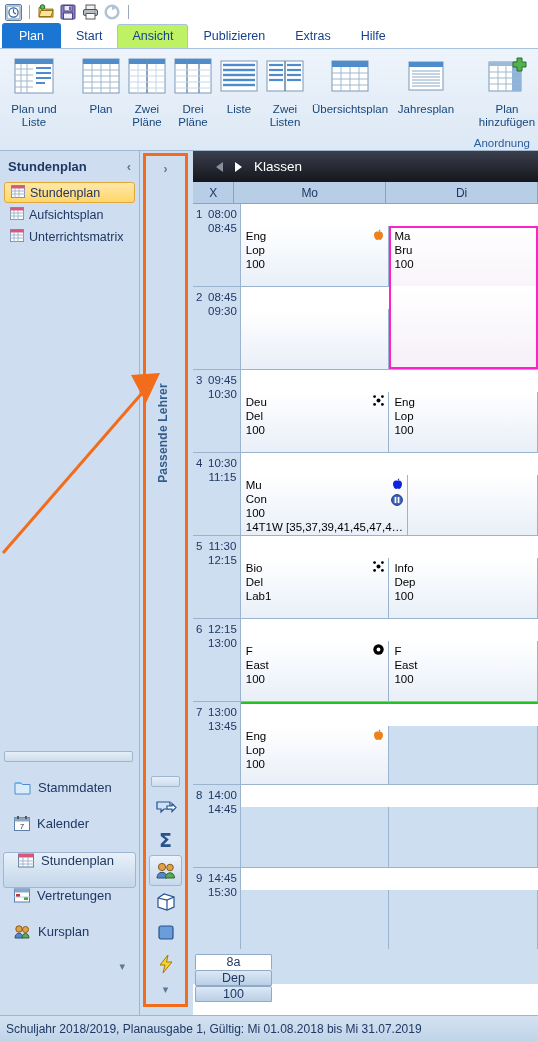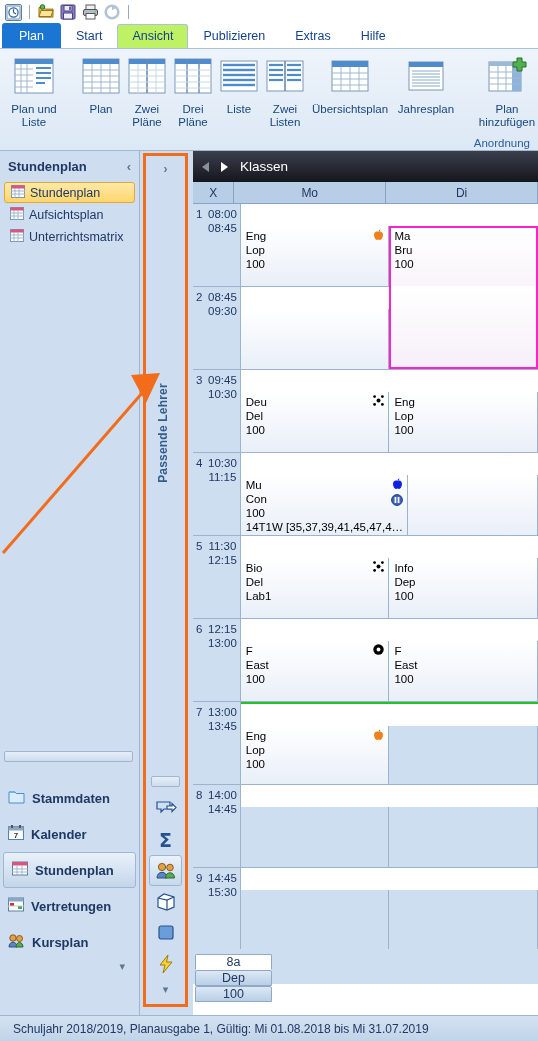--- a/index.html
+++ b/index.html
@@ -77,22 +77,22 @@
     padding-left:6px; margin:1px 4px; font-size:12.5px; color:#1f3864;
   }
   .sb-item.sel {
     background:linear-gradient(#ffe9a8,#ffd66b);
     border:1px solid #e0a83a; border-radius:3px;
   }
   #sb-split { position:absolute; left:4px; right:6px; top:600px; height:11px;
     background:linear-gradient(#e7eff8,#cddcec); border:1px solid #9fb6ce; border-radius:2px; }
   #sb-nav { position:absolute; left:0; right:0; bottom:0; height:235px; }
   .nav-item {
-    height:36px; display:flex; align-items:center; gap:7px; padding-left:8px;
-    font-size:13px; font-weight:bold; color:#1f3864;
+    height:36px; display:flex; align-items:flex-start; gap:7px; padding-left:14px;
+    font-size:13px; font-weight:normal; color:#1f3864;
   }
   .nav-item.sel {
     background:linear-gradient(#e9f1fa,#c3d6ea);
     border:1px solid #9db6d2; border-radius:3px; margin:0 3px;
   }
   #nav-more { text-align:right; padding-right:14px; color:#5d7896; font-size:11px; }
 
   
   #vpanel {
     position:absolute; left:143px; top:2px; width:45px; bottom:8px;
@@ -112,21 +112,21 @@
   .vp-btn.sel { background:linear-gradient(#eaf2fb,#c6d9ec); border:1px solid #9db6d2; border-radius:3px; }
   #vp-more { text-align:center; color:#5d7896; font-size:11px; margin-top:4px; }
 
   
   #arrow-svg { position:absolute; left:0; top:0; width:538px; height:1041px; pointer-events:none; }
 
   
   #tt { position:absolute; left:193px; top:0; right:0; bottom:0; background:#ffffff; }
   #tt-title {
     height:31px; background:linear-gradient(#3b3f4d,#15161d);
-    display:flex; align-items:center; padding-left:6px; gap:4px;
+    display:flex; align-items:center; padding-left:20px; gap:4px;
     color:#ffffff; font-size:13.5px;
   }
   #tt-title .nav-tri { width:14px; height:14px; }
   #tt-head { display:flex; height:22px; background:#b8cee6;
      border-bottom:1px solid #88a4c4; }
   .th { display:flex; align-items:center; justify-content:center;
     font-size:12px; color:#1f3864; border-right:1px solid #88a4c4; }
   .th.colX { width:48px; }
   .th.colday { width:177px; }
   .tt-rows { position:absolute; top:53px; left:0; right:0; bottom:66px; overflow:hidden; }
@@ -163,21 +163,21 @@
     background:linear-gradient(#dce8f5,#b9cfe6);
     border:1px solid #8fa9c6; margin-right:2px; border-radius:2px 2px 0 0;
   }
   .ttab.active { background:#ffffff; border-bottom:1px solid #ffffff; }
 
   
   #status {
     position:absolute; left:0; right:0; bottom:0; height:26px;
     background:linear-gradient(#d4e2f2,#c0d4e8);
     border-top:1px solid #9fb6ce;
-    display:flex; align-items:center; padding-left:13px;
+    display:flex; align-items:center; padding-left:6px;
     font-size:12px; color:#1f3864;
   }
 </style>
 </head>
 <body>
 
 <div id="qat">
   <div class="qat-btn">
     <svg width="17" height="17" viewBox="0 0 17 17">
         <rect x="0.5" y="0.5" width="16" height="16" rx="1.5" fill="#dfe8f3" stroke="#5b7ea8"></rect>

